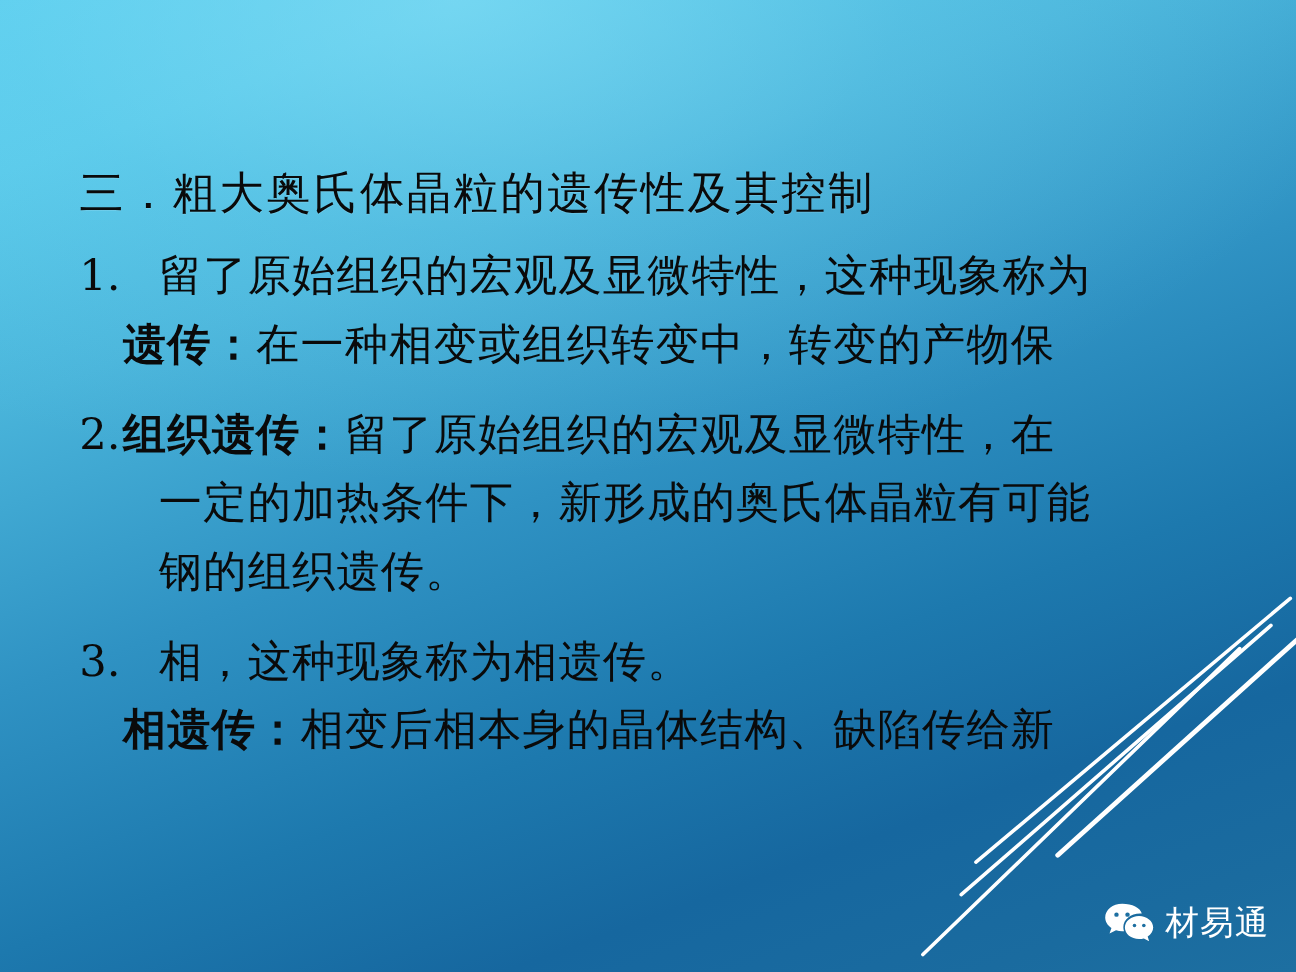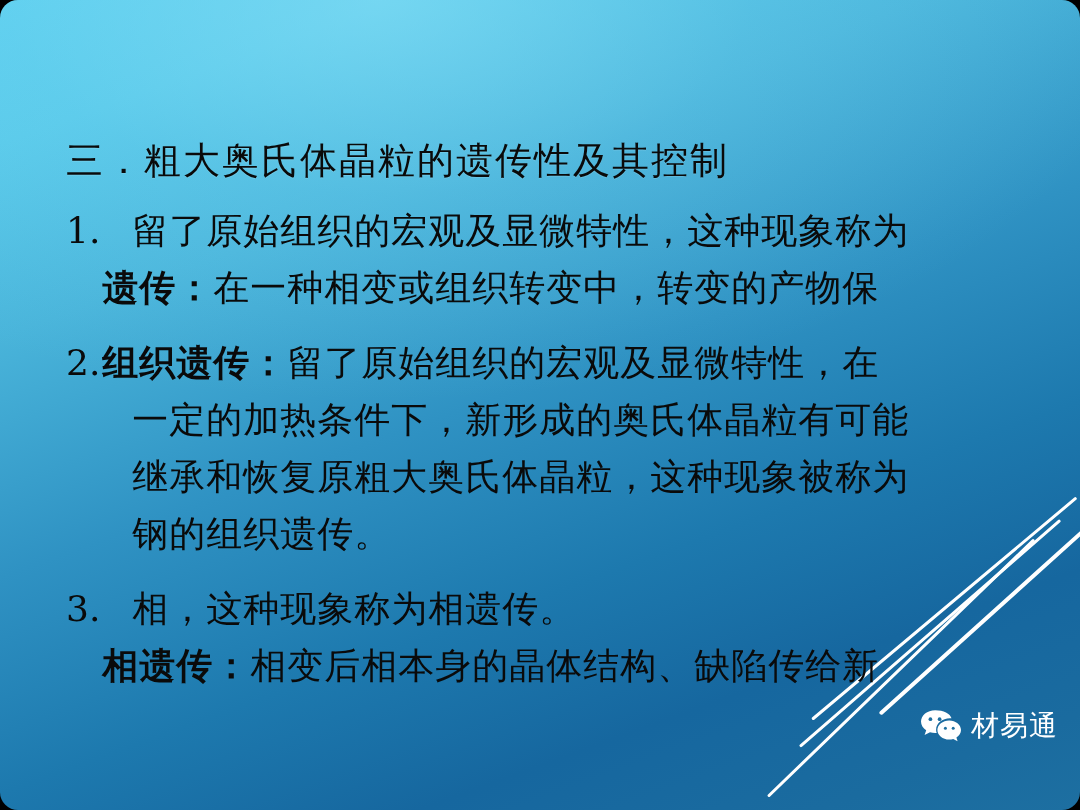--- a/index.html
+++ b/index.html
@@ -16,21 +16,20 @@
       linear-gradient(160deg,
         #5ccfee 0%,
         #57c9e9 12%,
         #49b4da 28%,
         #2f92c3 48%,
         #1d79ae 66%,
         #16679f 80%,
         #1a6b9f 92%,
         #1d6fa1 100%);
     font-family: "DejaVu Serif", "Liberation Serif", serif;
-    border-radius: 18px;
   }
 
   
   .bg-glow {
     position: absolute;
     inset: 0;
     background: radial-gradient(115% 80% at 35% 0%,
                 rgba(140, 225, 248, 0.55) 0%,
                 rgba(120, 215, 245, 0.22) 30%,
                 rgba(0, 0, 0, 0) 62%);
@@ -94,21 +93,21 @@
     white-space: nowrap;
   }
   .para-line.indent {
     padding-left: 30px;
   }
 
   
   .watermark {
     position: absolute;
     left: 920px;
-    top: 709px;
+    top: 752px;
     display: flex;
     align-items: center;
     gap: 9px;
   }
   .wechat-icon {
     position: relative;
     width: 42px;
     height: 34px;
     flex: 0 0 auto;
   }
@@ -145,21 +144,20 @@
         <div class="para-line indent">留了原始组织的宏观及显微特性，这种现象称为</div>
         <div class="para-line"><span class="item-label">遗传：</span><span>在一种相变或组织转变中，转变的产物保</span></div>
       </div>
     </div>
 
     <div class="item">
       <div class="item-num">2.</div>
       <div class="item-body">
         <div class="para-line"><span class="item-label">组织遗传：</span><span>留了原始组织的宏观及显微特性，在</span></div>
         <div class="para-line indent">一定的加热条件下，新形成的奥氏体晶粒有可能</div>
-        <div class="para-line indent">继承和恢复原粗大奥氏体晶粒，这种现象被称为</div>
         <div class="para-line indent">钢的组织遗传。</div>
       </div>
     </div>
 
     <div class="item">
       <div class="item-num">3.</div>
       <div class="item-body">
         <div class="para-line indent">相，这种现象称为相遗传。</div>
         <div class="para-line"><span class="item-label">相遗传：</span><span>相变后相本身的晶体结构、缺陷传给新</span></div>
       </div>

